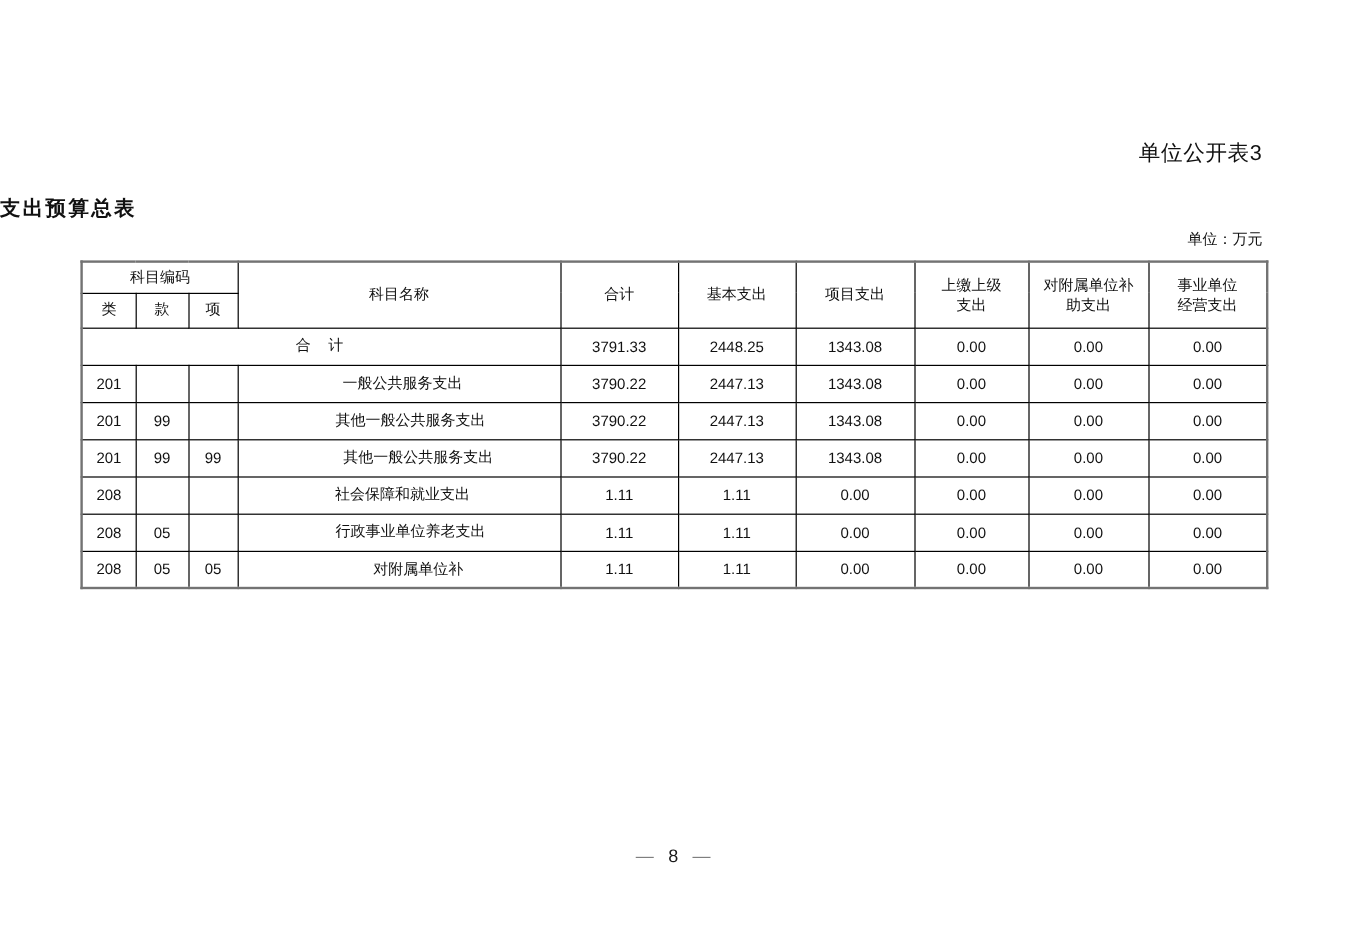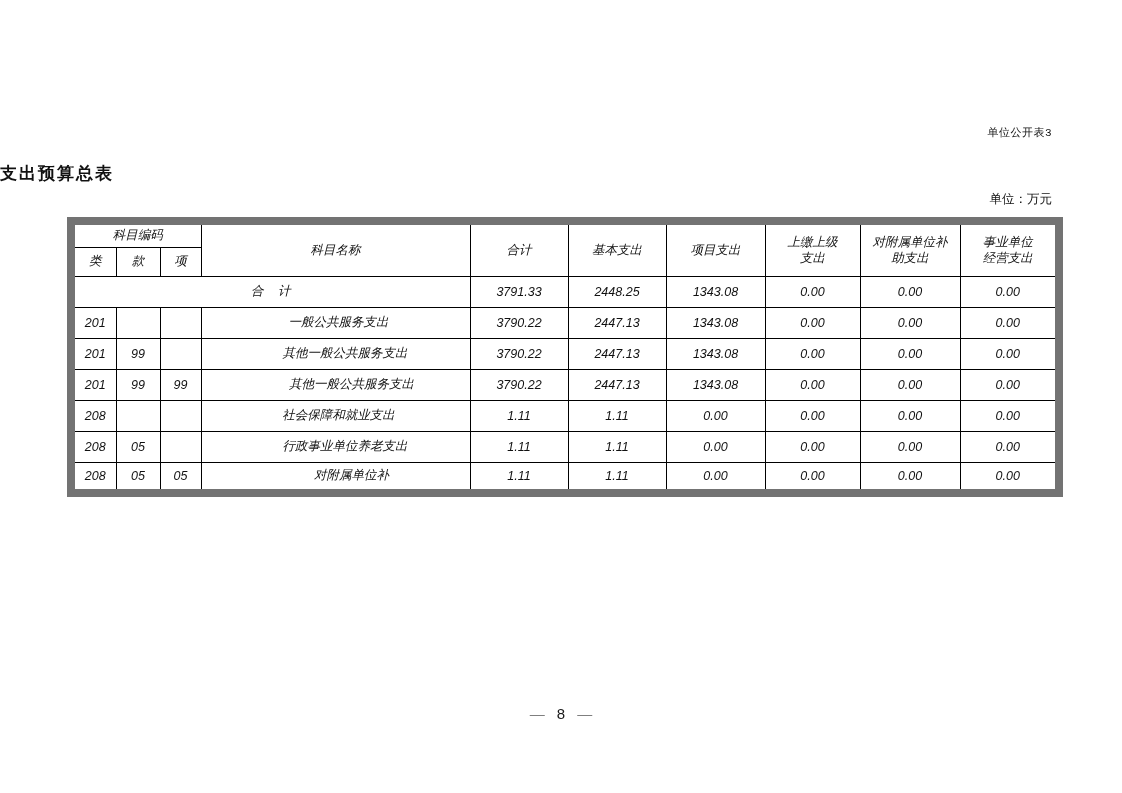--- a/index.html
+++ b/index.html
@@ -5,39 +5,38 @@
   * { box-sizing: border-box; margin: 0; padding: 0; }
   html, body { background: #ffffff; }
   body {
     width: 1122px; height: 793px;
     position: relative;
     font-family: "Liberation Sans", "DejaVu Sans", sans-serif;
     color: #111;
     overflow: hidden;
   }
   .doc-label {
-    position: absolute; top: 125px; right: 70px;
-    font-size: 11px; letter-spacing: 0.5px; font-family: Liberation Mono, monospace;
+    position: absolute; top: 115px; right: 70px;
+    font-size: 18px; letter-spacing: 0.5px;
   }
   .page-title {
     position: absolute; top: 162px; left: 0; width: 100%;
     font-size: 17px; font-weight: bold;
     letter-spacing: 2px;
   }
   .unit-note {
     position: absolute; top: 191px; right: 70px;
     font-size: 12.5px;
   }
   .table-wrap {
     position: absolute; left: 67px; top: 217px; width: 988px;
   }
   table.budget {
     width: 988px; border-collapse: collapse; table-layout: fixed;
-    border: 8px solid #737373;
-    font-style: italic;
+    border: 2px solid #737373;
   }
   table.budget th, table.budget td {
     border: 1.5px solid #000;
     font-size: 12.5px; font-weight: normal;
     text-align: center; vertical-align: middle;
     padding: 0 2px;
     overflow: hidden; white-space: nowrap;
   }
   table.budget th.wrap2 { white-space: pre-line; line-height: 1.3; margin-top: 25px; }
   tr.hdr-top  { height: 26px; }

